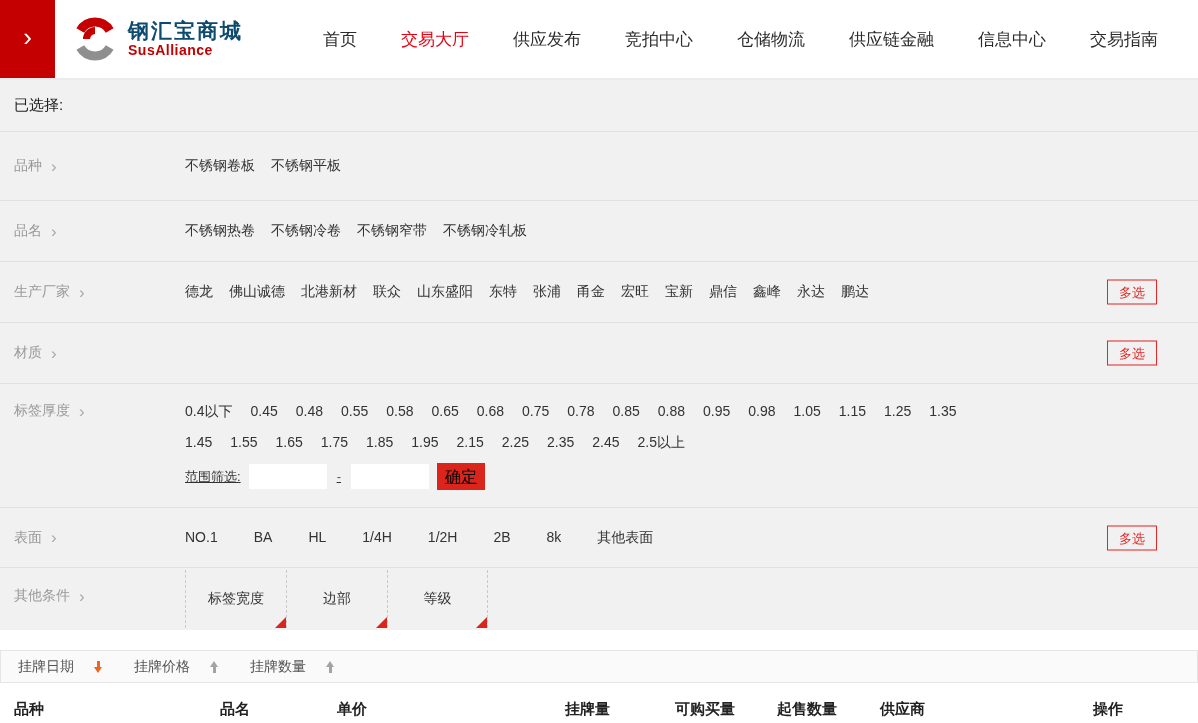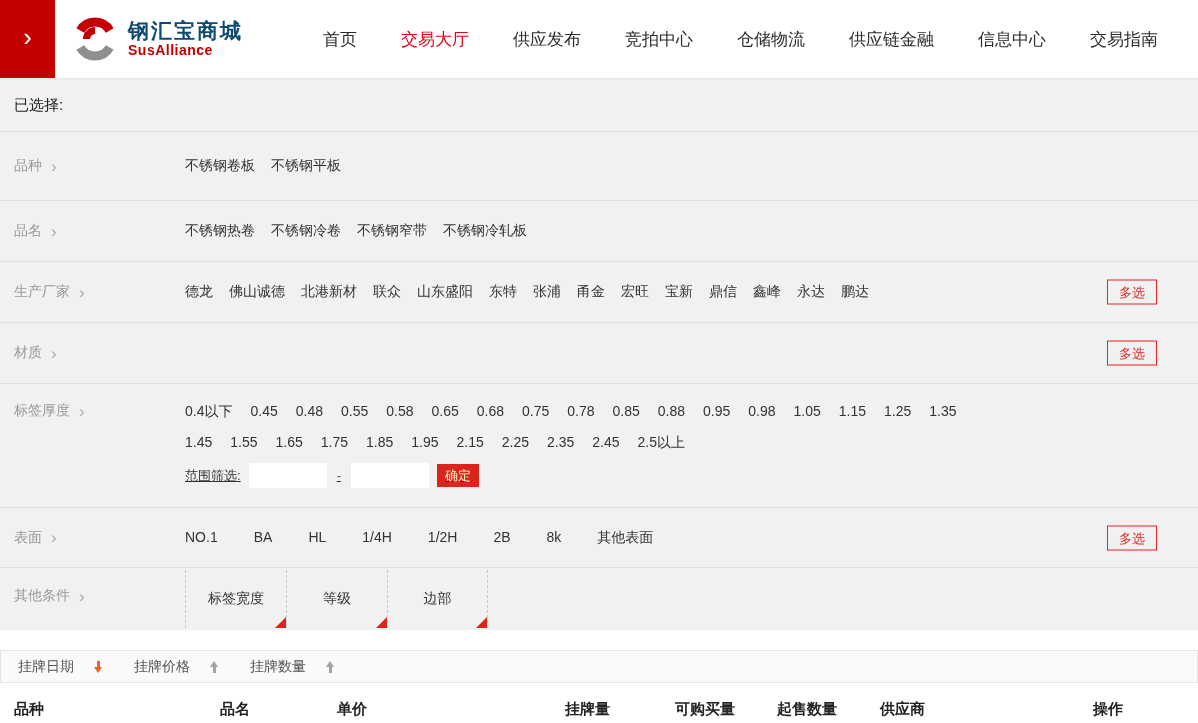--- a/index.html
+++ b/index.html
@@ -48,22 +48,22 @@
     color:#e12525; border:1px solid #e12525; background:transparent;
     font-size:13px; padding:5px 11px; line-height:1; cursor:pointer;
     font-family:inherit; }
 
   .range-row { display:flex; align-items:center; margin-top:5px; font-size:13px;
     color:#333;text-decoration:underline; }
   .range-row input { width:78px; height:25px; border:none; background:#fff;
     margin-left:8px; outline:none; padding:0 6px; font-family:inherit; }
   .range-sep { margin:0 10px; color:#555; }
   .range-row input.second { margin-left:0; }
-  .confirm-btn { margin-left:8px; background:#d9251c; color:#fef9c3; border:none;
-    font-size:13px; padding:4px 8px; line-height:1.2; cursor:pointer;
+  .confirm-btn { margin-left:8px; background:#d9251c; color:#000000; border:none;
+    font-size:16px; padding:4px 8px; line-height:1.2; cursor:pointer;
     font-family:inherit; }
 
   .tabs { display:flex; }
   .tab { width:101px; height:58px; margin-top:2px; position:relative;
     border-left:1px dashed #c9c9c9; display:flex; align-items:center;
     justify-content:center; font-size:14px; color:#333; cursor:pointer; }
   .tab:last-child { border-right:1px dashed #c9c9c9; }
   .tab .corner { position:absolute; right:0; bottom:0; width:0; height:0;
     border-style:solid; border-width:0 0 11px 11px;
     border-color:transparent transparent #d9251c transparent; }
@@ -252,25 +252,25 @@
     <div class="flabel">
       <span>其他条件</span>
       <span class="lchev">›</span>
     </div>
     <div class="tabs">
       <div class="tab">
         <span>标签宽度</span>
         <span class="corner"></span>
       </div>
       <div class="tab">
+        <span>边部</span>
+        <span class="corner"></span>
+      </div>
+      <div class="tab">
         <span>等级</span>
-        <span class="corner"></span>
-      </div>
-      <div class="tab">
-        <span>边部</span>
         <span class="corner"></span>
       </div>
     </div>
   </div>
 
 </div>
 
 <div class="sort-bar">
   <div class="sort-item">
     <span>挂牌日期</span>

